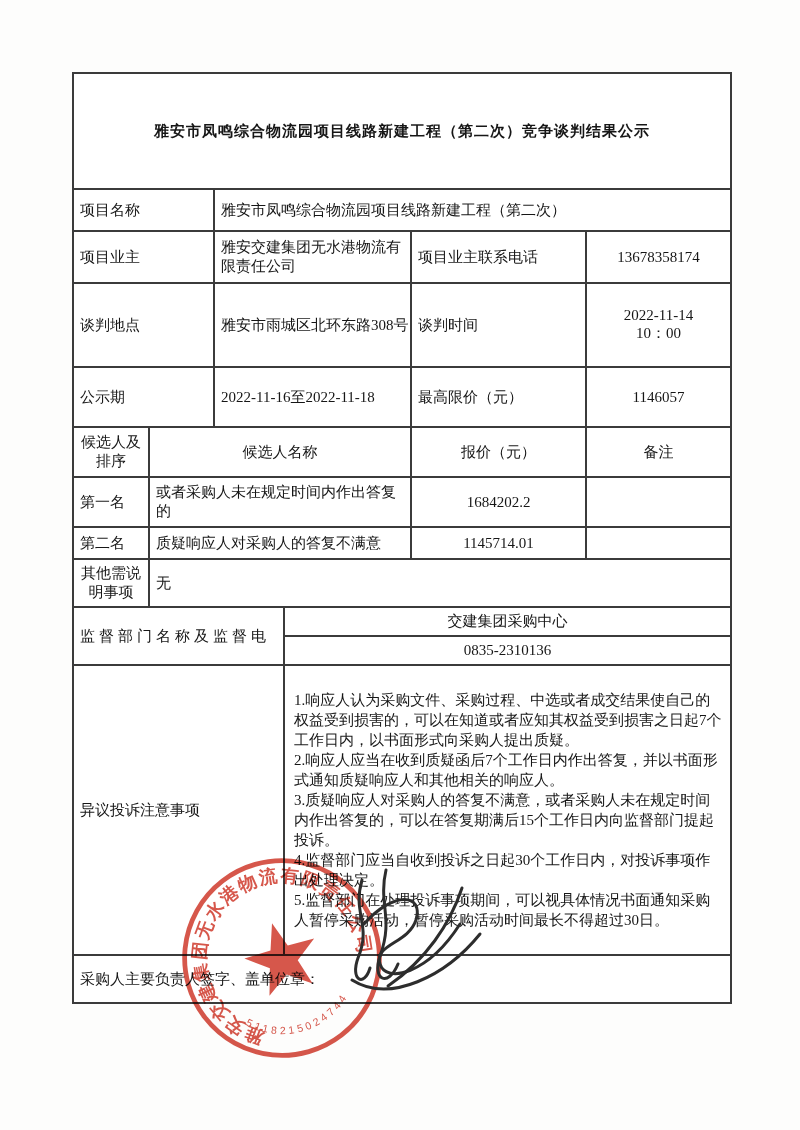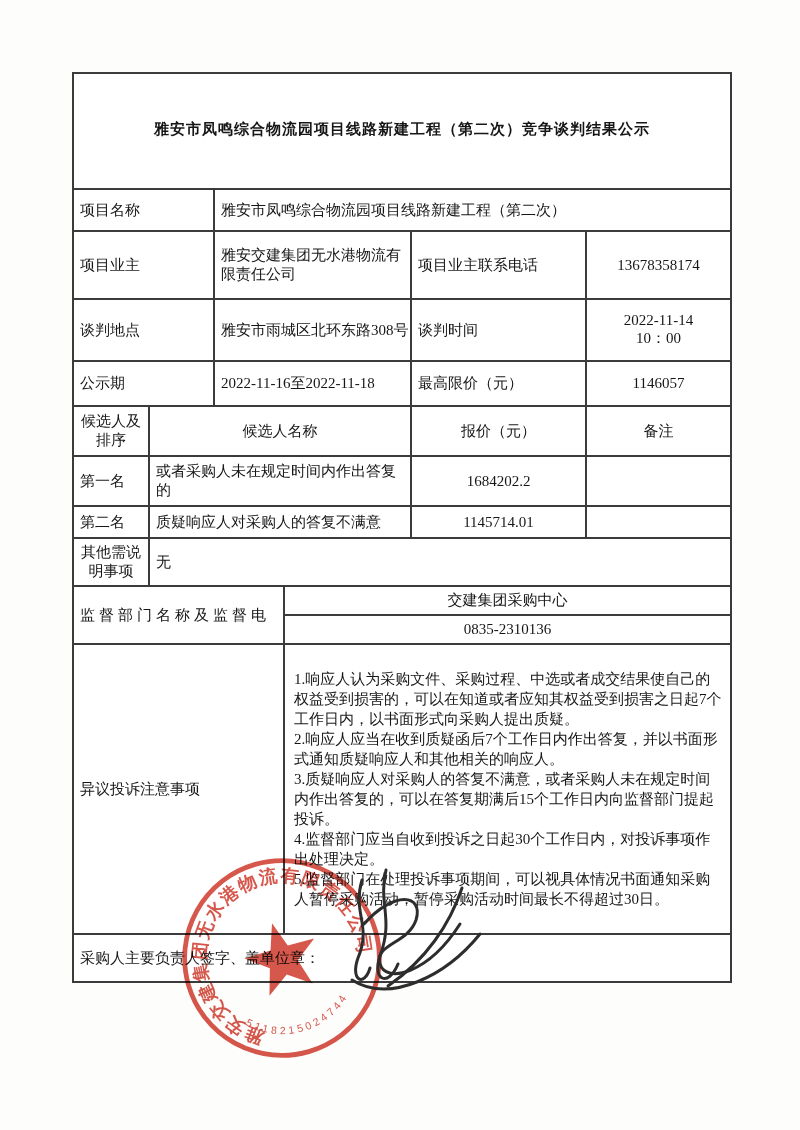--- a/index.html
+++ b/index.html
@@ -16,21 +16,21 @@
   .doc-table td{
     border:2px solid #3b3b3b;
     padding:2px 6px;
     font-size:15px;
     vertical-align:middle;
     overflow:hidden;
     word-break:break-all;
   }
   .title-cell{
     text-align:center;
-    font-family:Liberation Mono, monospace;
+    font-family:Liberation Sans, sans-serif;
     font-weight:bold;
     font-size:28px;
     letter-spacing:1px;
     line-height:1.6;
     padding:0 18px !important;
   }
   .lbl{padding-left:7px;}
   .center{text-align:center;}
   .pre{white-space:pre-line;}
   .nowrap{white-space:nowrap;}
@@ -65,36 +65,36 @@
   <tbody>
       <tr style="height:116px">
     <td colspan="6" class="title-cell">雅安市凤鸣综合物流园项目线路新建工程（第二次）竞争谈判结果公示</td>
   </tr>
 
   <tr style="height:42px">
     <td colspan="2" class="lbl">项目名称</td>
     <td colspan="4" class="lbl">雅安市凤鸣综合物流园项目线路新建工程（第二次）</td>
   </tr>
 
-  <tr style="height:68px">
+  <tr style="height:52px">
     <td colspan="2" class="lbl">项目业主</td>
     <td colspan="2" class="lbl">雅安交建集团无水港物流有限责任公司</td>
     <td class="lbl">项目业主联系电话</td>
     <td class="center">13678358174</td>
   </tr>
 
-  <tr style="height:62px">
+  <tr style="height:84px">
     <td colspan="2" class="lbl">谈判地点</td>
     <td colspan="2" class="lbl nowrap">雅安市雨城区北环东路308号</td>
     <td class="lbl">谈判时间</td>
     <td class="center pre">2022-11-14
 10：00</td>
   </tr>
 
-  <tr style="height:45px">
+  <tr style="height:60px">
     <td colspan="2" class="lbl">公示期</td>
     <td colspan="2" class="lbl nowrap">2022-11-16至2022-11-18</td>
     <td class="lbl">最高限价（元）</td>
     <td class="center">1146057</td>
   </tr>
 
   <tr style="height:50px">
     <td class="center pre">候选人及
 排序</td>
     <td colspan="3" class="center">候选人名称</td>

